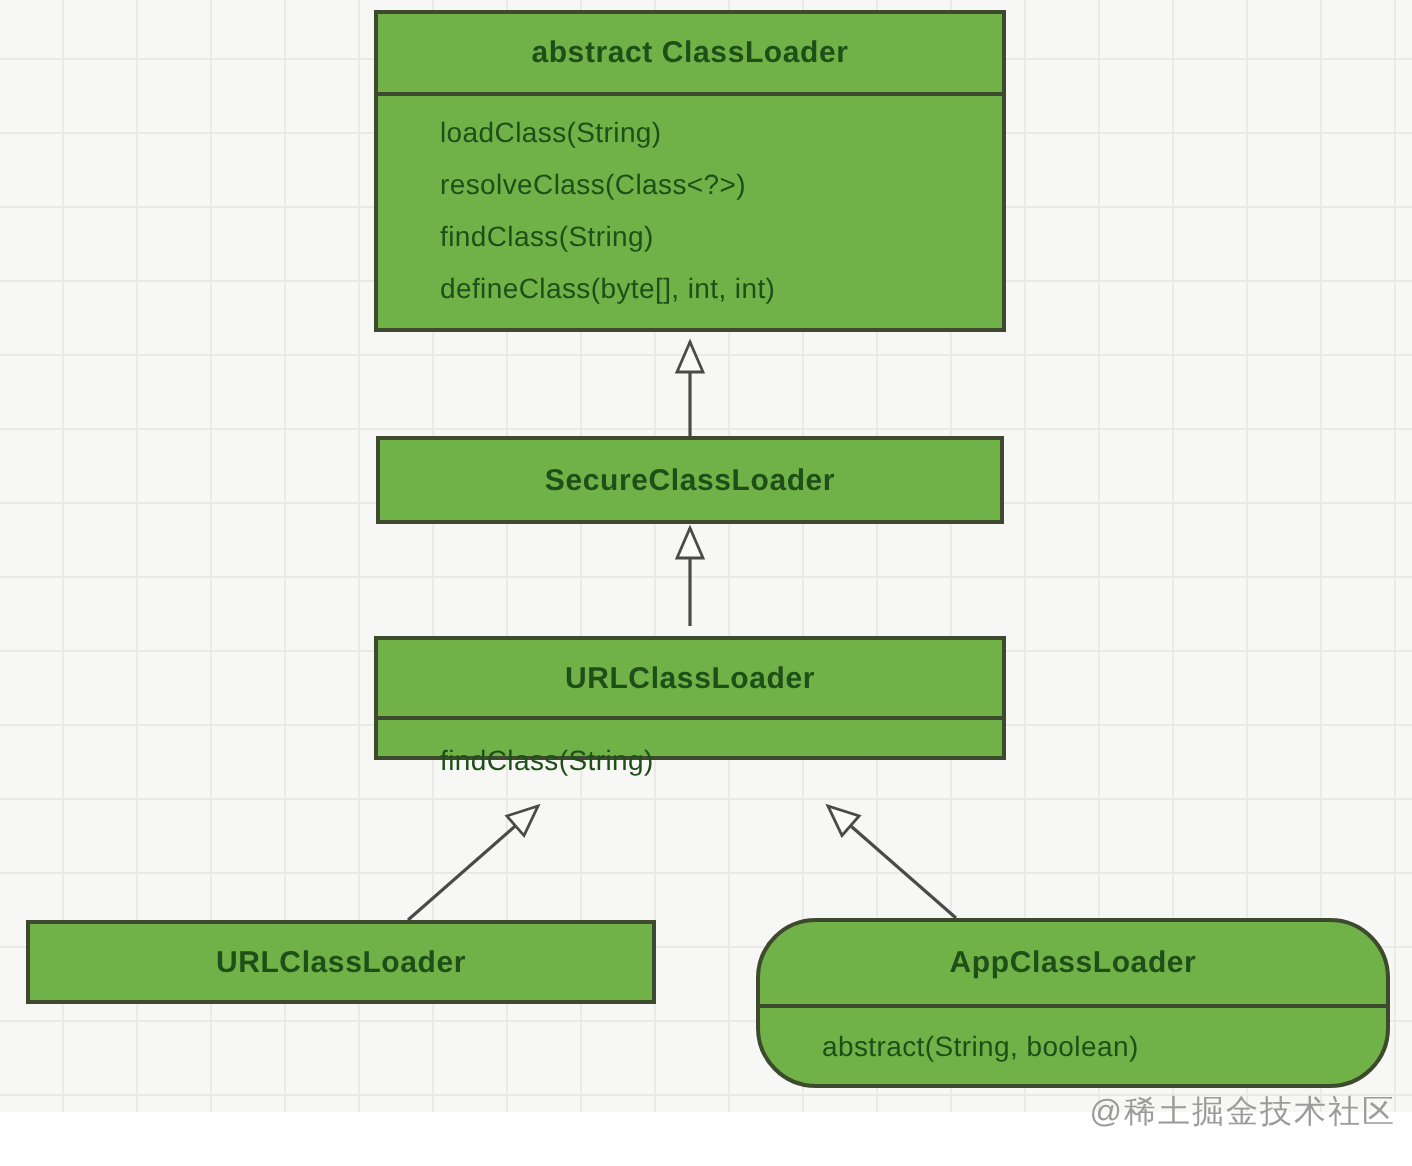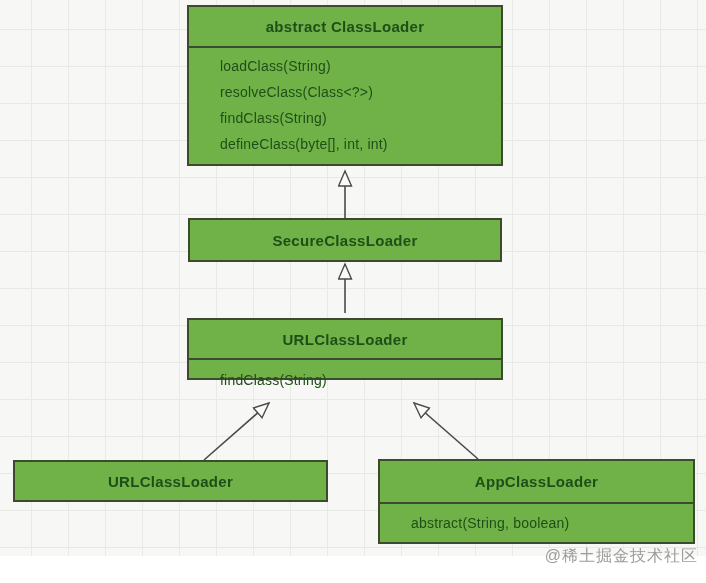--- a/index.html
+++ b/index.html
@@ -45,21 +45,21 @@
     position:absolute;right:8px;top:546px;
     color:var(--watermark,#9b9b9b);font-size:16px;letter-spacing:1px;
   }
   
   #box-classloader{left:187px;top:5px;width:316px;height:161px;}
   #box-secure{left:188px;top:218px;width:314px;height:44px;}
   #box-url{left:187px;top:318px;width:316px;height:62px;}
   #box-url .uml-title{height:38px;}
   #box-url .uml-methods{padding-top:7px;}
   #box-ext{left:13px;top:460px;width:315px;height:42px;}
-  #box-app{left:378px;top:459px;width:317px;height:85px;}
+  #box-app{left:378px;top:459px;width:317px;height:85px;border-radius:30px;}
   #box-app .uml-title{height:41px;}
   #box-app .uml-methods{padding-top:6px;}
 </style>
 </head>
 <body>
 
 <div class="canvas">
 
   <div class="grid-area"></div>
 

